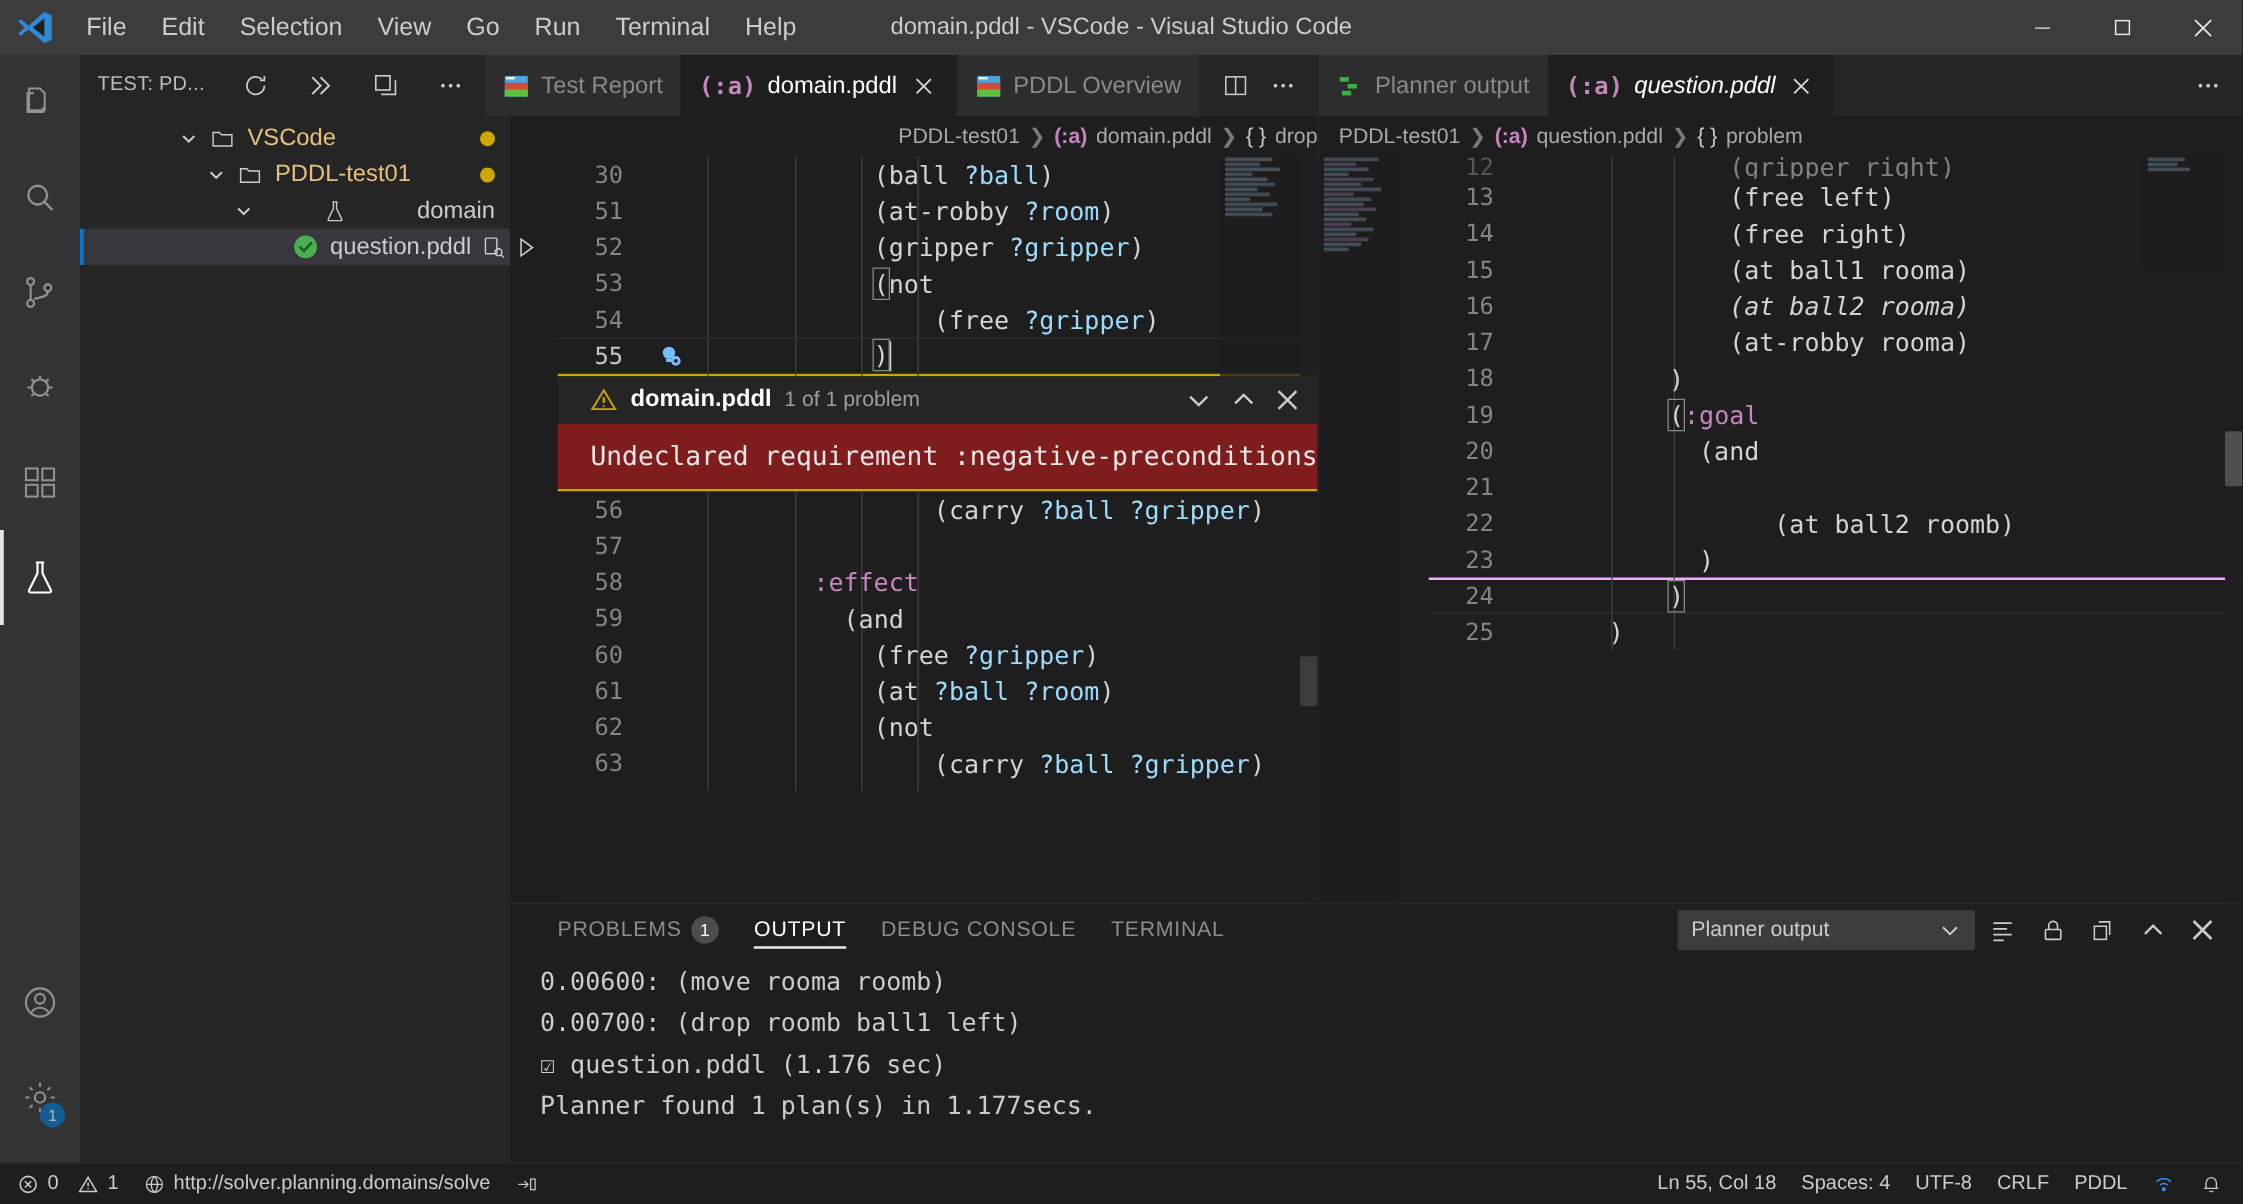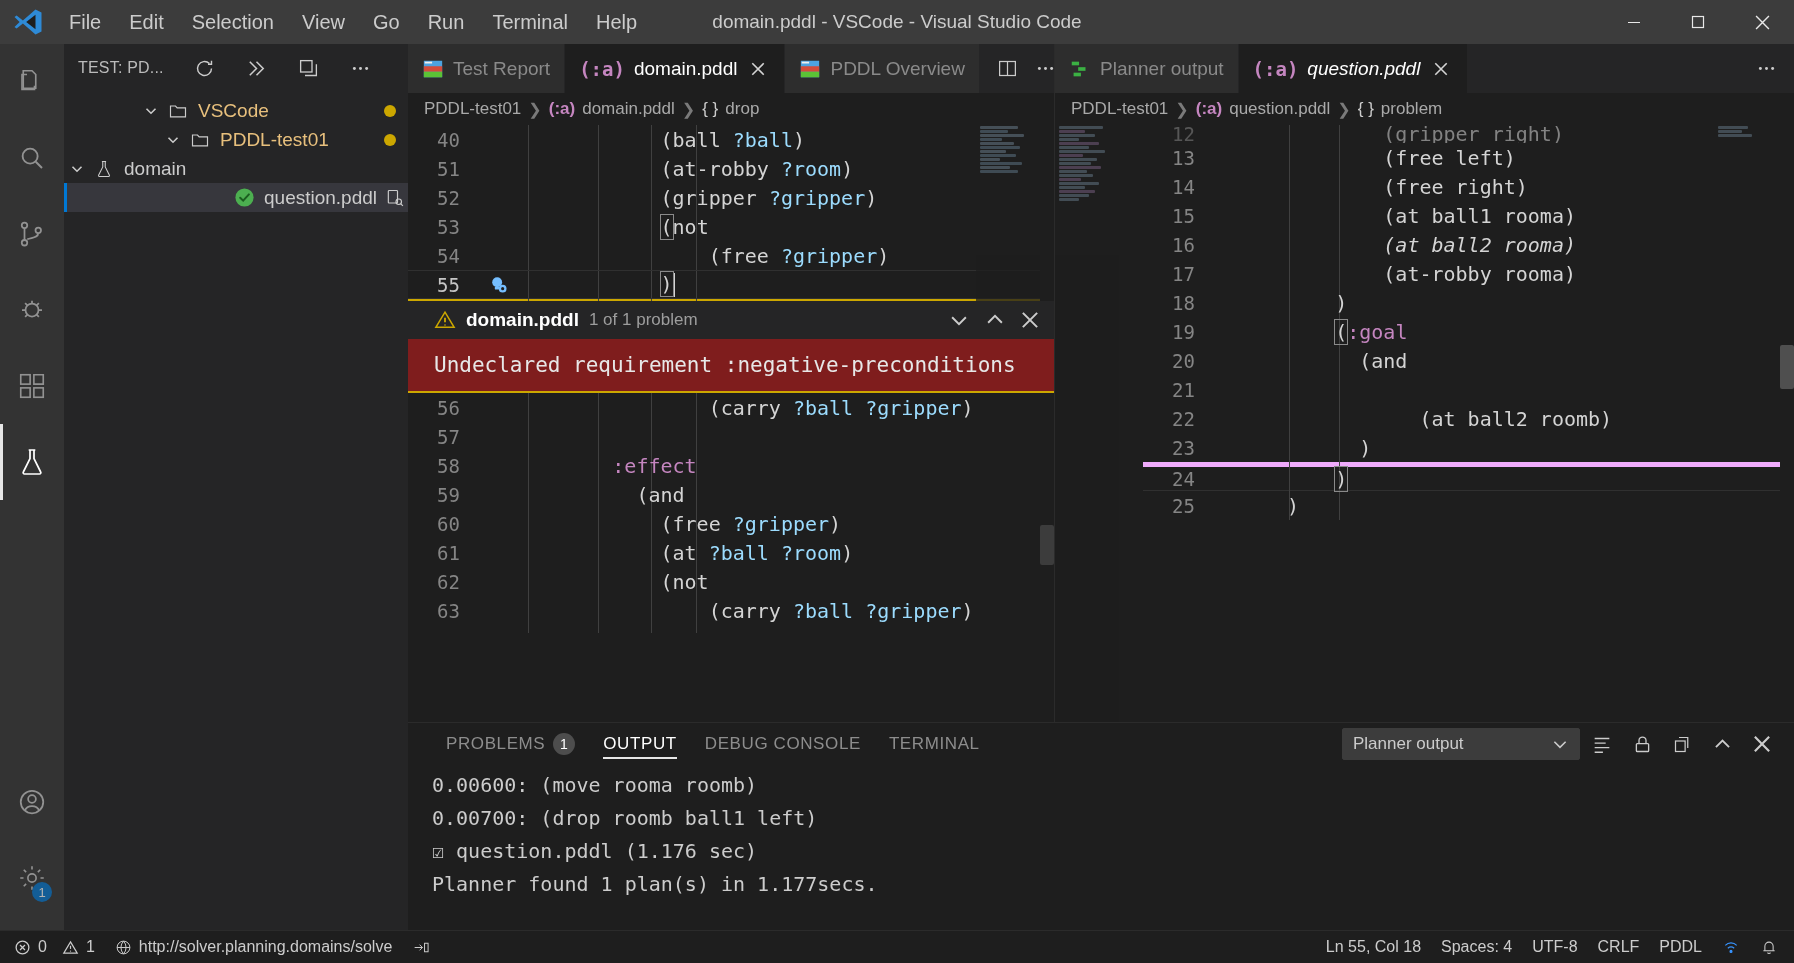--- a/index.html
+++ b/index.html
@@ -74,21 +74,21 @@
   .tree-label { margin-left: 6px; }
   .lbl-folder { color: #e8c07d; }
   .lbl-plain { color: #cccccc; }
   .dot-dirty { width: 12px; height: 12px; border-radius: 50%; background: #cca700; margin-left: auto; }
   .row-actions { display: flex; align-items: center; gap: 6px; margin-left: 8px; }
 
   
   .editor-area { flex: 1; display: flex; flex-direction: column; min-width: 0; background: #1e1e1e; }
   .editors-row { flex: 1; display: flex; min-height: 0; }
   .egroup { display: flex; flex-direction: column; min-width: 0; position: relative; }
-  .egroup.left { width: 646px; flex: none; }
+  .egroup.left { width: 646px; flex: none; align-items: flex-end; }
   .egroup.right { flex: 1; border-left: 1px solid #2b2b2b; }
 
   .tabbar { height: 49px; background: #252526; display: flex; align-items: stretch; flex: none; }
   .tab {
     display: flex; align-items: center; gap: 9px; padding: 0 14px 0 14px;
     font-size: 19px; color: #8a8a8a; background: #2d2d2d; position: relative;
     border-right: 1px solid #252526; white-space: nowrap; max-width: 330px;
   }
   .tab.active { background: #1e1e1e; color: #ffffff; }
   .tab.active::before { content:''; position:absolute; top:0; left:0; right:0; height:1px; background:#1e1e1e; }
@@ -355,21 +355,21 @@
           </span>
           <span class="tree-icon">
             <svg width="20" height="20" viewBox="0 0 24 24" fill="none" stroke="#cccccc" stroke-width="1.4">
               <path d="M3 6 h6 l2 2.2 h10 V19 H3 Z"></path>
             </svg>
           </span>
           <span class="tree-label lbl-folder">PDDL-test01</span>
           <span class="dot-dirty"></span>
         </div>
 
-        <div class="tree-row" style="">
+        <div class="tree-row" style="padding-left:118px;justify-content:space-between;">
           <span class="twisty">
             <svg width="18" height="18" viewBox="0 0 16 16" fill="none" stroke="#cccccc" stroke-width="1.4">
                 <path d="M4 6 L8 10 L12 6"></path>
               </svg>
           </span>
           <span class="tree-icon">
             <svg width="20" height="20" viewBox="0 0 24 24" fill="none" stroke="#cccccc" stroke-width="1.3">
               <path d="M9.5 3 h5 M10.5 3 v6.5 L5.5 19.5 a1 1 0 0 0 .9 1.5 h11.2 a1 1 0 0 0 .9-1.5 L13.5 9.5 V3"></path>
             </svg>
           </span>
@@ -471,21 +471,21 @@
 
             <div class="guides" style="left:0;height:176px;">
               <div class="guide" style="left:120px;"></div>
               <div class="guide" style="left:190px;"></div>
               <div class="guide" style="left:243px;"></div>
               <div class="guide" style="left:288px;"></div>
             </div>
 
             <div style="position:relative;">
               <div class="code-line">
-                <span class="ln">40</span>
+                <span class="ln">30</span>
                 <span class="glyph"></span>
                 <span class="code-text">            <span class="tk-plain">(ball </span><span class="tk-var">?ball</span><span class="tk-plain">)</span></span>
               </div>
               <div class="code-line">
                 <span class="ln">51</span>
                 <span class="glyph"></span>
                 <span class="code-text">            <span class="tk-plain">(at-robby </span><span class="tk-var">?room</span><span class="tk-plain">)</span></span>
               </div>
               <div class="code-line">
                 <span class="ln">52</span>
@@ -728,21 +728,21 @@
                 <span class="ln">21</span>
               </div>
               <div class="code-line">
                 <span class="ln">22</span>
                 <span class="code-text" style="margin-left:70px;">           (at ball2 roomb)</span>
               </div>
               <div class="code-line">
                 <span class="ln">23</span>
                 <span class="code-text" style="margin-left:70px;">      )</span>
               </div>
-              <div class="code-line" style="border-top:5px solid #f0abfc;border-bottom:1px solid #303030;">
+              <div class="code-line" style="border-top:2px solid #f0abfc;border-bottom:1px solid #303030;">
                 <span class="ln">24</span>
                 <span class="code-text" style="margin-left:70px;">    <span class="tk-plain cursor-box">)</span></span>
               </div>
               <div class="code-line">
                 <span class="ln">25</span>
                 <span class="code-text" style="margin-left:70px;">)</span>
               </div>
             </div>
 
             <div class="minimap" style="right:16px;top:0;height:90px;">

